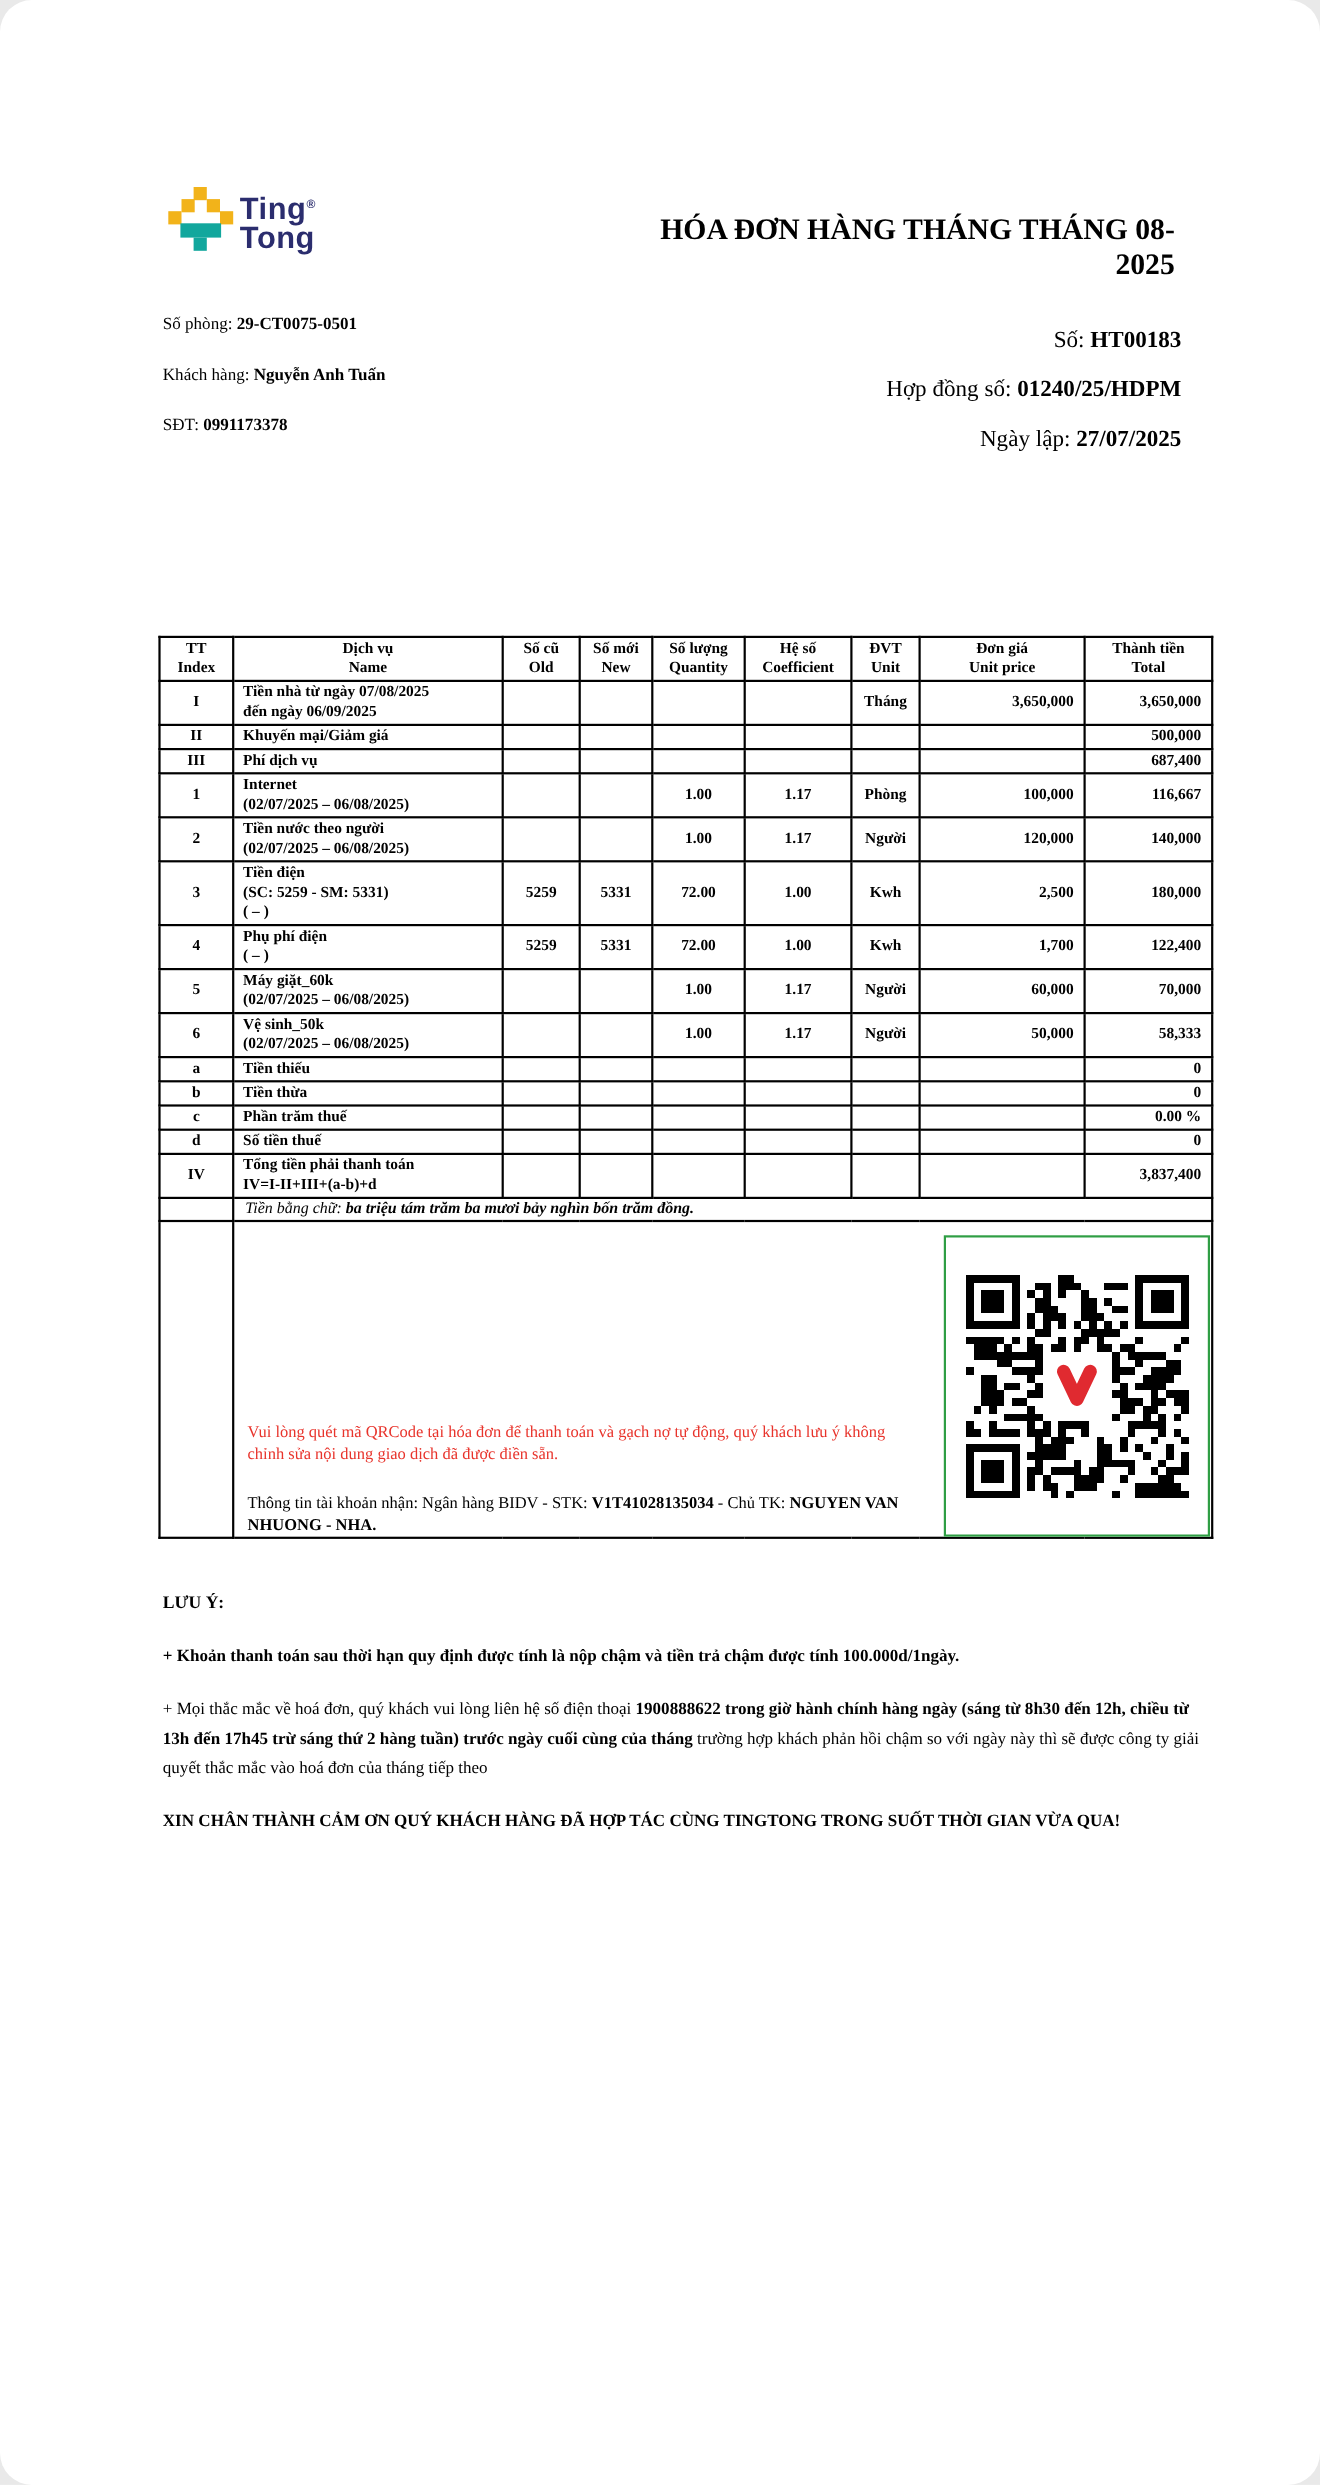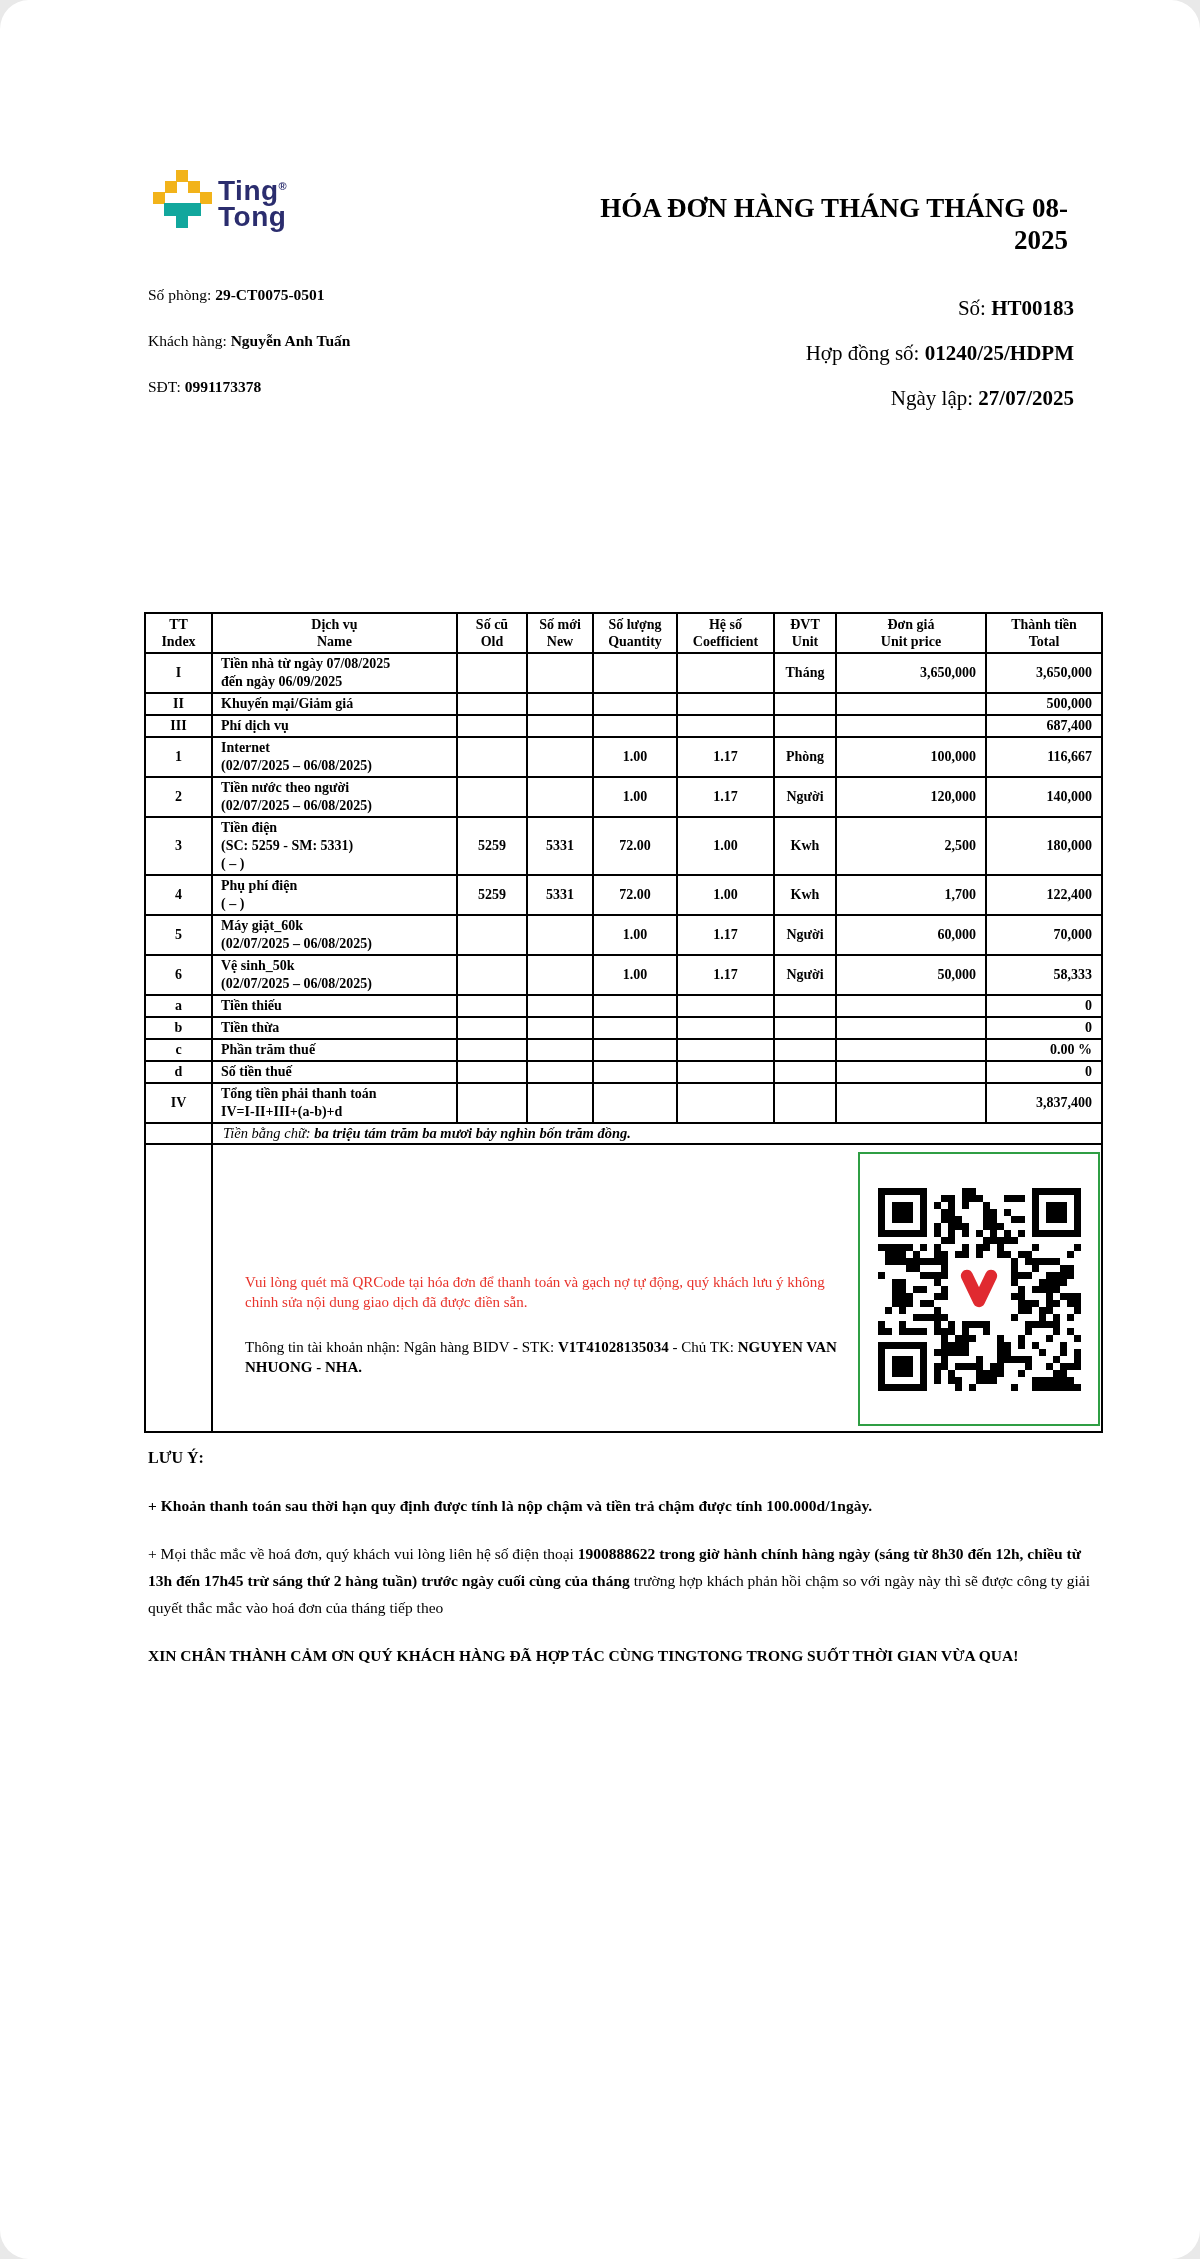--- a/index.html
+++ b/index.html
@@ -18,34 +18,34 @@
   .doc-title { position:absolute; left:540px; right:132px; top:192px; text-align:right; font-weight:bold; font-size:27px; line-height:32px; }
 
   
   .info-left  { position:absolute; left:148px; top:280px; width:475px; font-size:15.5px; line-height:30px; }
   .info-left .entry { margin-bottom:16px; }
   .info-right { position:absolute; right:126px; top:293px; width:432px; text-align:right; font-size:21px; line-height:30px; }
   .info-right .entry { margin-bottom:15px; }
   .b { font-weight:bold; }
 
   
-  .inv-table { position:absolute; left:144px; top:612px; border-collapse:collapse; table-layout:fixed; width:957px; font-size:14px; }
+  .inv-table { position:absolute; left:144px; top:578px; border-collapse:collapse; table-layout:fixed; width:957px; font-size:14px; }
   .inv-table td, .inv-table th { border:2px solid #000; vertical-align:middle; padding:1px 4px; }
   .inv-table th { font-weight:bold; line-height:17px; text-align:center; padding:2px 1px; }
   .c-tt   { text-align:center; font-weight:bold; }
   .c-name { text-align:left; font-weight:bold; line-height:18px; padding-left:8px !important; }
   .c-mid  { text-align:center; font-weight:bold; }
   .c-money{ text-align:right; font-weight:bold; padding-right:9px !important; }
   tr.h38 { height:38px; } tr.h40 { height:40px; } tr.h26 { height:16px; } tr.h53 { height:53px; }
   .words-row td { height:17px; }
   .words-cell { font-style:italic; font-weight:normal; padding-left:10px !important; font-size:14.5px; }
 
   
   .qr-cell { padding:0 !important; height:288px; vertical-align:top !important; }
-  .qr-flex { display:flex; justify-content:space-between; align-items:center; height:100%;padding-left:20px; }
+  .qr-flex { display:flex; justify-content:space-between; align-items:flex-end; height:100%; }
   .pay-text { width:625px; padding:72px 0 0 12px; font-size:15px; line-height:20px; }
   .red-note { color:#e8342c; margin-bottom:25px; }
   .qr-box { flex:none; width:242px; height:274px; border:2px solid #2f9e44; background:#fff; margin:2px 1px 0 0; position:relative; display:flex; align-items:center; justify-content:center; }
   .qr-svg { display:block; }
   .v-logo { position:absolute; left:50%; top:50%; width:58px; height:58px; margin:-29px 0 0 -29px; background:#fff; border-radius:8px; display:flex; align-items:center; justify-content:center; }
 
   
   .notes { position:absolute; left:148px; top:1444px; width:957px; font-size:15.5px; line-height:27px; }
   .notes .nt { font-weight:bold; margin-bottom:21px; font-size:16px; }
   .notes p { margin-bottom:21px; }

